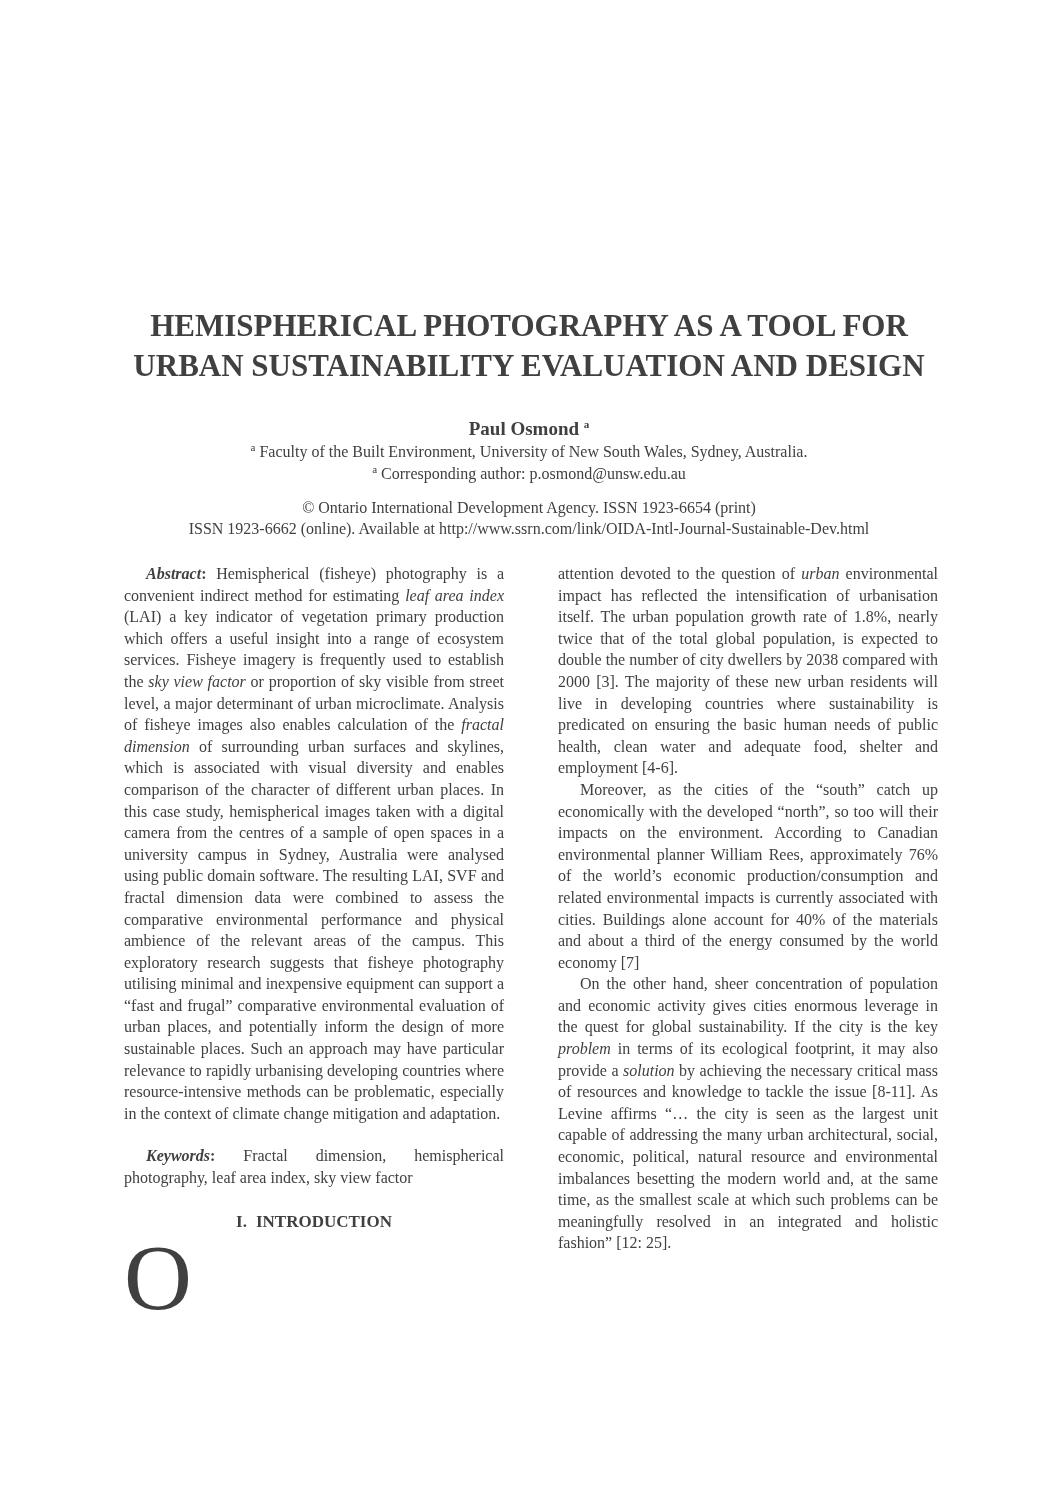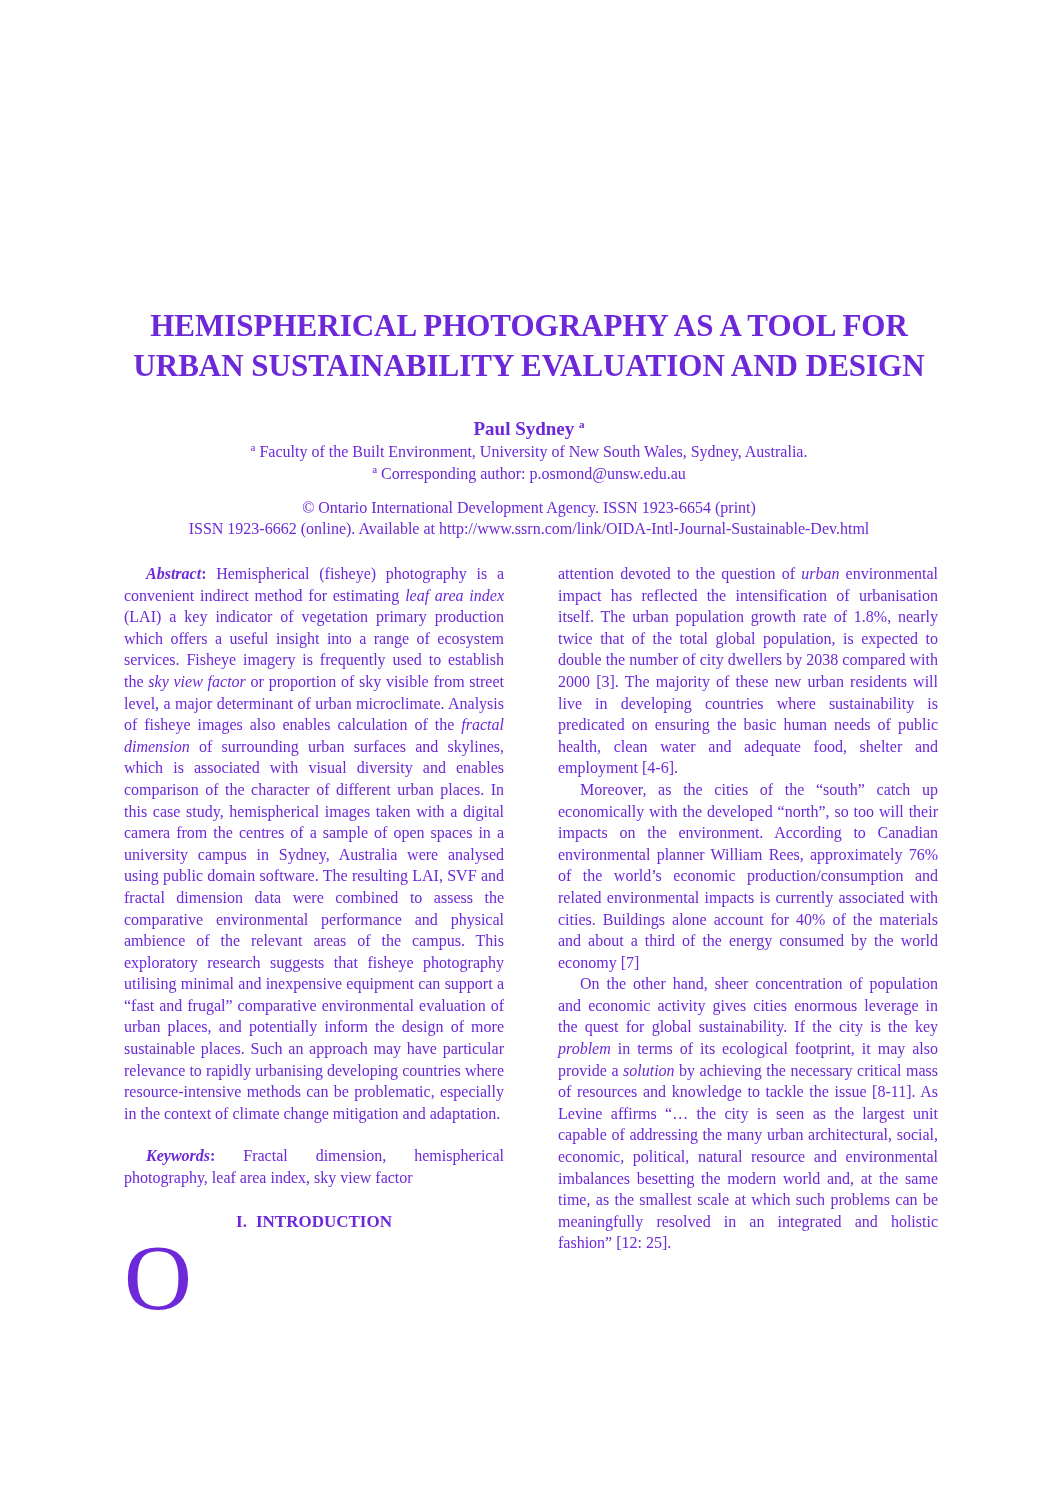--- a/index.html
+++ b/index.html
@@ -1,21 +1,21 @@
 <!DOCTYPE html>
 <html lang="en"><head>
 <meta charset="utf-8">
 <style>
   html, body { margin: 0; padding: 0; background: #ffffff; }
   .page {
     position: relative;
     width: 1058px;
     height: 1497px;
     background: #ffffff;
-    color: #6d28d9;
+    color: #404040;
     font-family: "Liberation Serif", "DejaVu Serif", serif;
     overflow: hidden;
     box-sizing: border-box;
     padding-top: 306px;
   }
   .paper-header { text-align: center; }
   .title {
     margin: 0;
     font-size: 31px;
     font-weight: bold;
@@ -80,21 +80,21 @@
 
 <div class="page">
 
   <header class="paper-header">
     <h1 class="title">
       <span class="title-line">HEMISPHERICAL PHOTOGRAPHY AS A TOOL FOR</span>
       <span class="title-line">URBAN SUSTAINABILITY EVALUATION AND DESIGN</span>
     </h1>
 
     <div class="author">
-      <span>Paul Sydney</span>
+      <span>Paul Osmond</span>
       <sup>a</sup>
     </div>
 
     <div class="affil">
       <sup>a</sup><span> Faculty of the Built Environment, University of New South Wales, Sydney, Australia.</span>
     </div>
 
     <div class="affil">
       <sup>a</sup><span> Corresponding author: p.osmond@unsw.edu.au</span>
     </div>

